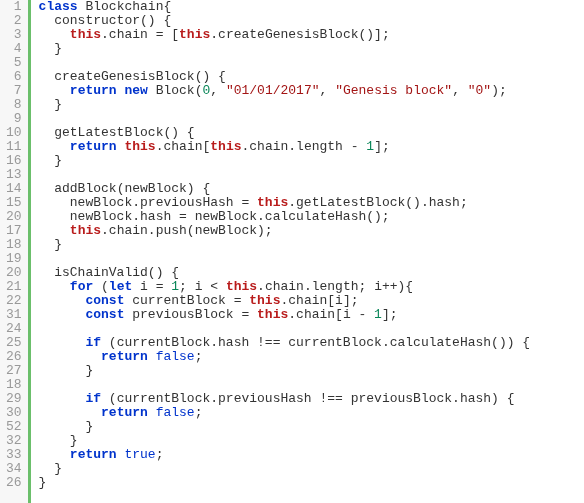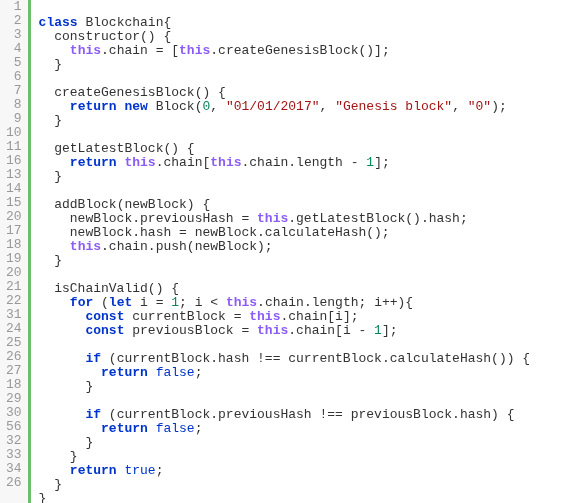--- a/index.html
+++ b/index.html
@@ -20,31 +20,31 @@
     color: #999;
     text-align: right;
     padding: 0 6px;
     user-select: none;
     border-right: 3px solid #6bbf6b;
   }
   .gutter .ln {
     height: 14px;
   }
   .code {
-    padding: 16px 8px;
+    padding: 0 8px;
     white-space: pre;
     color: #333;
   }
   .code .line {
     height: 14px;
   }
   .kw { color: #0033cc; font-weight: bold; }
   .str { color: #a31515; }
   .num { color: #098658; }
-  .this { color: #8b5cf6; font-weight: bold; }
+  .this { color: #b91c1c; font-weight: bold; }
   .name { color: #333; }
   .punct { color: #333; }
   .bool { color: #0033cc; font-weight: normal; }
 </style>
 </head>
 <body>
 
 <div class="editor">
   <div class="gutter" id="gutter">
       <div class="ln">1</div>
@@ -70,20 +70,20 @@
       <div class="ln">21</div>
       <div class="ln">22</div>
       <div class="ln">31</div>
       <div class="ln">24</div>
       <div class="ln">25</div>
       <div class="ln">26</div>
       <div class="ln">27</div>
       <div class="ln">18</div>
       <div class="ln">29</div>
       <div class="ln">30</div>
-      <div class="ln">56</div>
+      <div class="ln">52</div>
       <div class="ln">32</div>
       <div class="ln">33</div>
       <div class="ln">34</div>
       <div class="ln">26</div>
     </div>
   <div class="code" id="code"><div class="line"><span class="kw">class</span><span class="name"> Blockchain</span><span class="punct">{</span></div><div class="line"><span class="name">  constructor</span><span class="punct">() {</span></div><div class="line"><span class="name">    </span><span class="this">this</span><span class="punct">.chain = [</span><span class="this">this</span><span class="punct">.createGenesisBlock()];</span></div><div class="line"><span class="punct">  }</span></div><div class="line"><span class="name"></span></div><div class="line"><span class="name">  createGenesisBlock</span><span class="punct">() {</span></div><div class="line"><span class="name">    </span><span class="kw">return</span><span class="name"> </span><span class="kw">new</span><span class="name"> Block(</span><span class="num">0</span><span class="punct">, </span><span class="str">"01/01/2017"</span><span class="punct">, </span><span class="str">"Genesis block"</span><span class="punct">, </span><span class="str">"0"</span><span class="punct">);</span></div><div class="line"><span class="punct">  }</span></div><div class="line"><span class="name"></span></div><div class="line"><span class="name">  getLatestBlock</span><span class="punct">() {</span></div><div class="line"><span class="name">    </span><span class="kw">return</span><span class="name"> </span><span class="this">this</span><span class="punct">.chain[</span><span class="this">this</span><span class="punct">.chain.length - </span><span class="num">1</span><span class="punct">];</span></div><div class="line"><span class="punct">  }</span></div><div class="line"><span class="name"></span></div><div class="line"><span class="name">  addBlock</span><span class="punct">(newBlock) {</span></div><div class="line"><span class="name">    newBlock.previousHash = </span><span class="this">this</span><span class="punct">.getLatestBlock().hash;</span></div><div class="line"><span class="name">    newBlock.hash = newBlock.calculateHash();</span></div><div class="line"><span class="name">    </span><span class="this">this</span><span class="punct">.chain.push(newBlock);</span></div><div class="line"><span class="punct">  }</span></div><div class="line"><span class="name"></span></div><div class="line"><span class="name">  isChainValid</span><span class="punct">() {</span></div><div class="line"><span class="name">    </span><span class="kw">for</span><span class="punct"> (</span><span class="kw">let</span><span class="name"> i = </span><span class="num">1</span><span class="punct">; i &lt; </span><span class="this">this</span><span class="punct">.chain.length; i++){</span></div><div class="line"><span class="name">      </span><span class="kw">const</span><span class="name"> currentBlock = </span><span class="this">this</span><span class="punct">.chain[i];</span></div><div class="line"><span class="name">      </span><span class="kw">const</span><span class="name"> previousBlock = </span><span class="this">this</span><span class="punct">.chain[i - </span><span class="num">1</span><span class="punct">];</span></div><div class="line"><span class="name"></span></div><div class="line"><span class="name">      </span><span class="kw">if</span><span class="punct"> (currentBlock.hash !== currentBlock.calculateHash()) {</span></div><div class="line"><span class="name">        </span><span class="kw">return</span><span class="name"> </span><span class="bool">false</span><span class="punct">;</span></div><div class="line"><span class="punct">      }</span></div><div class="line"><span class="name"></span></div><div class="line"><span class="name">      </span><span class="kw">if</span><span class="punct"> (currentBlock.previousHash !== previousBlock.hash) {</span></div><div class="line"><span class="name">        </span><span class="kw">return</span><span class="name"> </span><span class="bool">false</span><span class="punct">;</span></div><div class="line"><span class="punct">      }</span></div><div class="line"><span class="punct">    }</span></div><div class="line"><span class="name">    </span><span class="kw">return</span><span class="name"> </span><span class="bool">true</span><span class="punct">;</span></div><div class="line"><span class="punct">  }</span></div><div class="line"><span class="punct">}</span></div></div>
 </div>
 
 </body></html>

